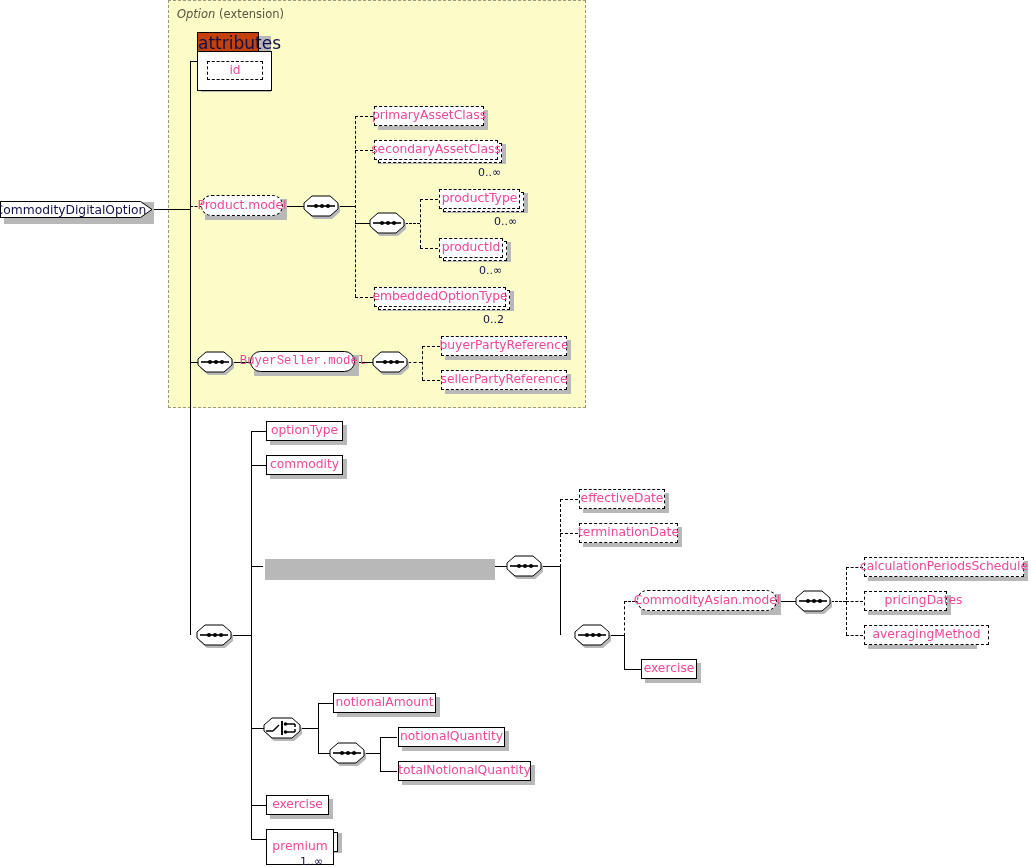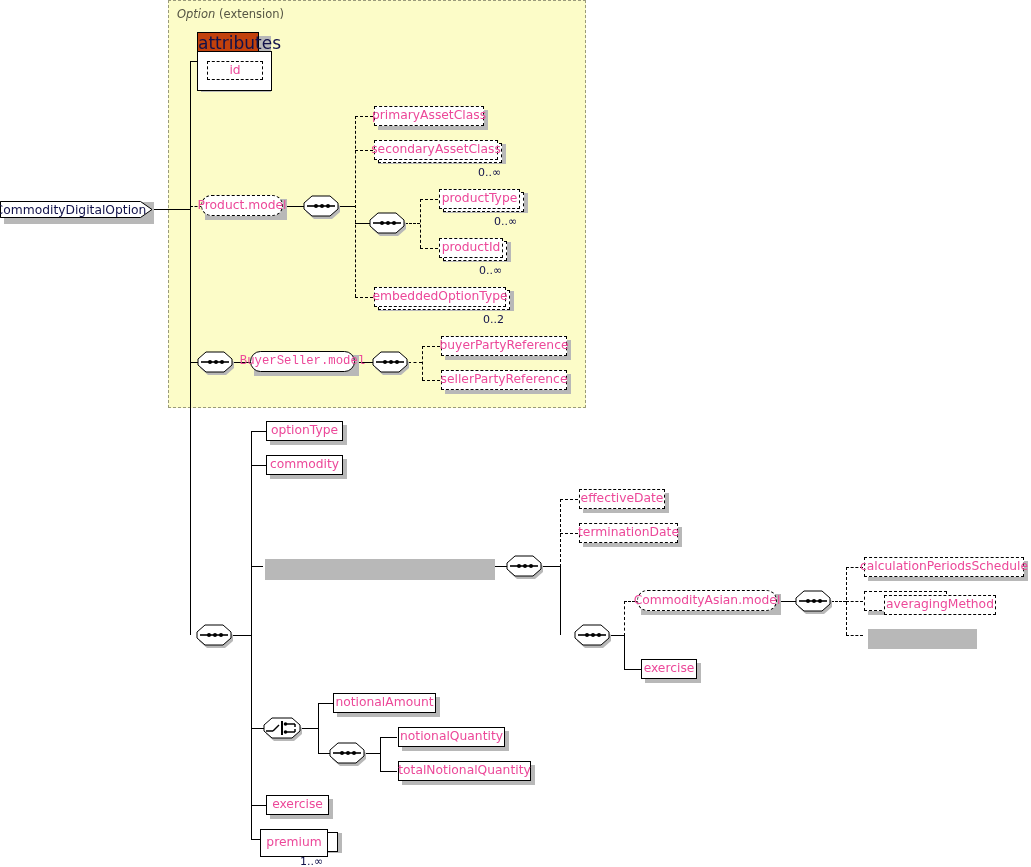--- a/index.html
+++ b/index.html
@@ -355,21 +355,21 @@
   </div>
 
   <div class="ln h dsh" style="left:846px;top:601px;width:17px;"></div>
   <div class="shadow" style="left:868px;top:595px;width:83px;height:20px;"></div>
   <div class="node dashed" style="left:864px;top:591px;width:83px;height:20px;padding-left:36px;">
     <span class="lbl">pricingDates</span>
   </div>
 
   <div class="ln h dsh" style="left:846px;top:635px;width:17px;"></div>
   <div class="shadow" style="left:868px;top:629px;width:109px;height:20px;"></div>
-  <div class="node dashed" style="left:864px;top:595px;width:112px;height:20px;margin-left:20px;">
+  <div class="node dashed" style="left:864px;top:625px;width:125px;height:20px;">
     <span class="lbl">averagingMethod</span>
   </div>
 
   <div class="ln h" style="left:624px;top:669px;width:17px;"></div>
   <div class="shadow" style="left:645px;top:663px;width:56px;height:20px;"></div>
   <div class="node solid" style="left:641px;top:659px;width:56px;height:20px;">
     <span class="lbl">exercise</span>
   </div>
 
   <div class="ln h" style="left:251px;top:728px;width:15px;"></div>
@@ -425,18 +425,18 @@
 
   <div class="ln h" style="left:251px;top:805px;width:15px;"></div>
   <div class="shadow" style="left:270px;top:799px;width:63px;height:20px;"></div>
   <div class="node solid" style="left:266px;top:795px;width:63px;height:20px;">
     <span class="lbl">exercise</span>
   </div>
 
   <div class="ln h" style="left:251px;top:839px;width:15px;"></div>
   <div class="shadow" style="left:270px;top:833px;width:72px;height:20px;"></div>
   <div class="repeat solid" style="left:270px;top:832px;width:68px;height:20px;"></div>
-  <div class="node solid" style="left:260px;top:829px;width:68px;height:28px;">
+  <div class="node solid" style="left:266px;top:829px;width:68px;height:36px;">
     <span class="lbl">premium</span>
   </div>
   <div class="card" style="left:300px;top:855px;">1..∞</div>
 
 </div>
 
 </body></html>

